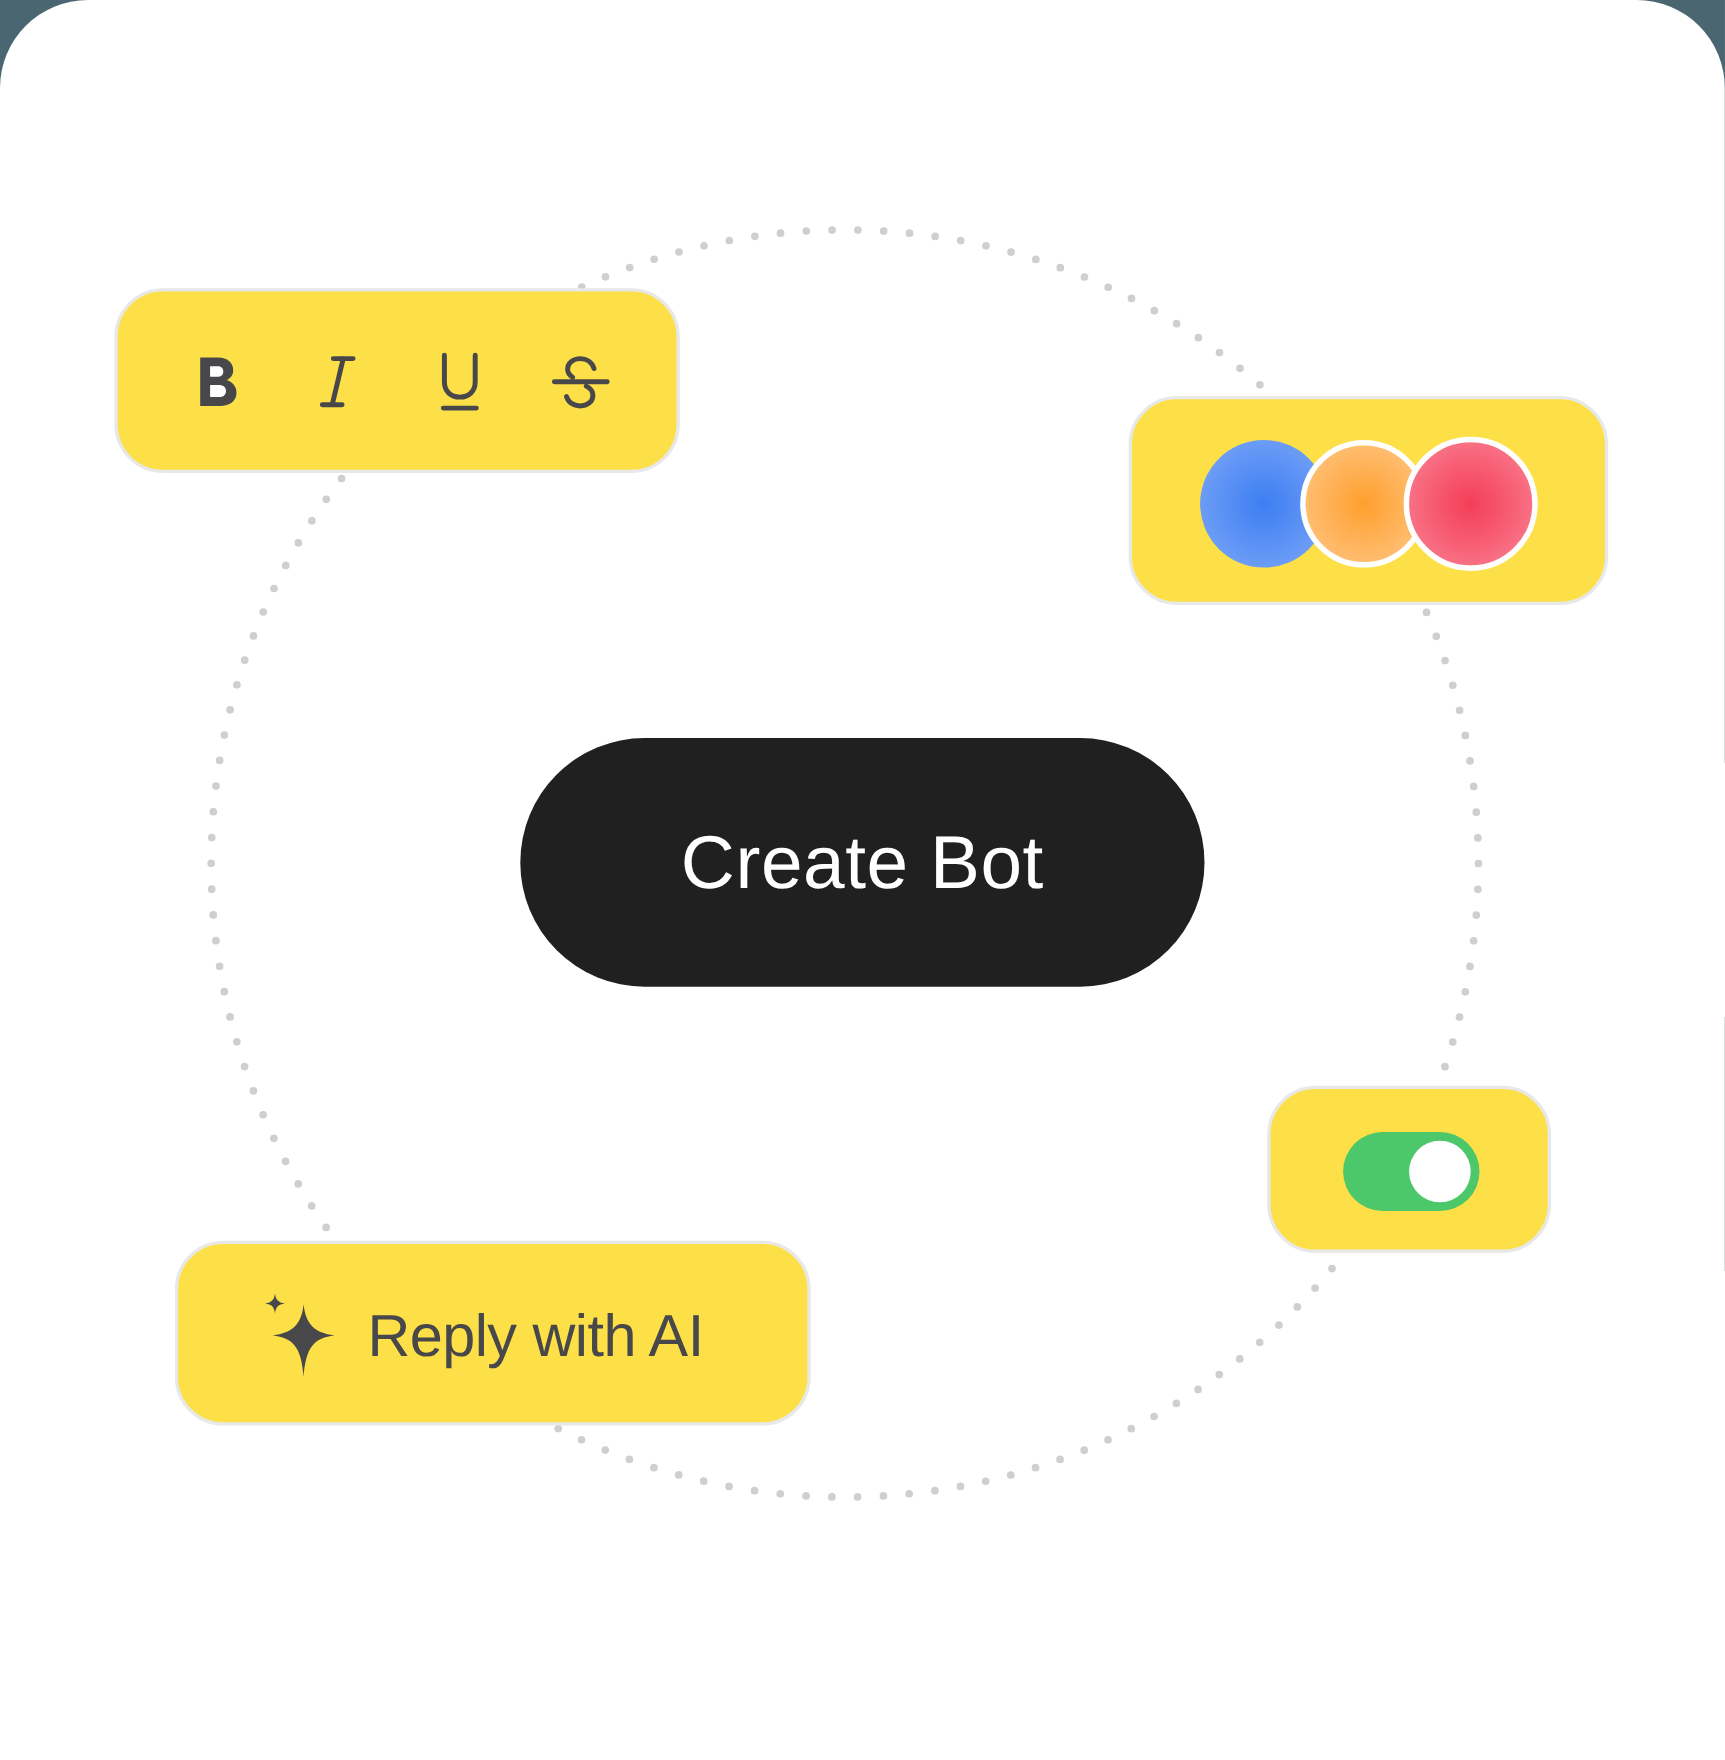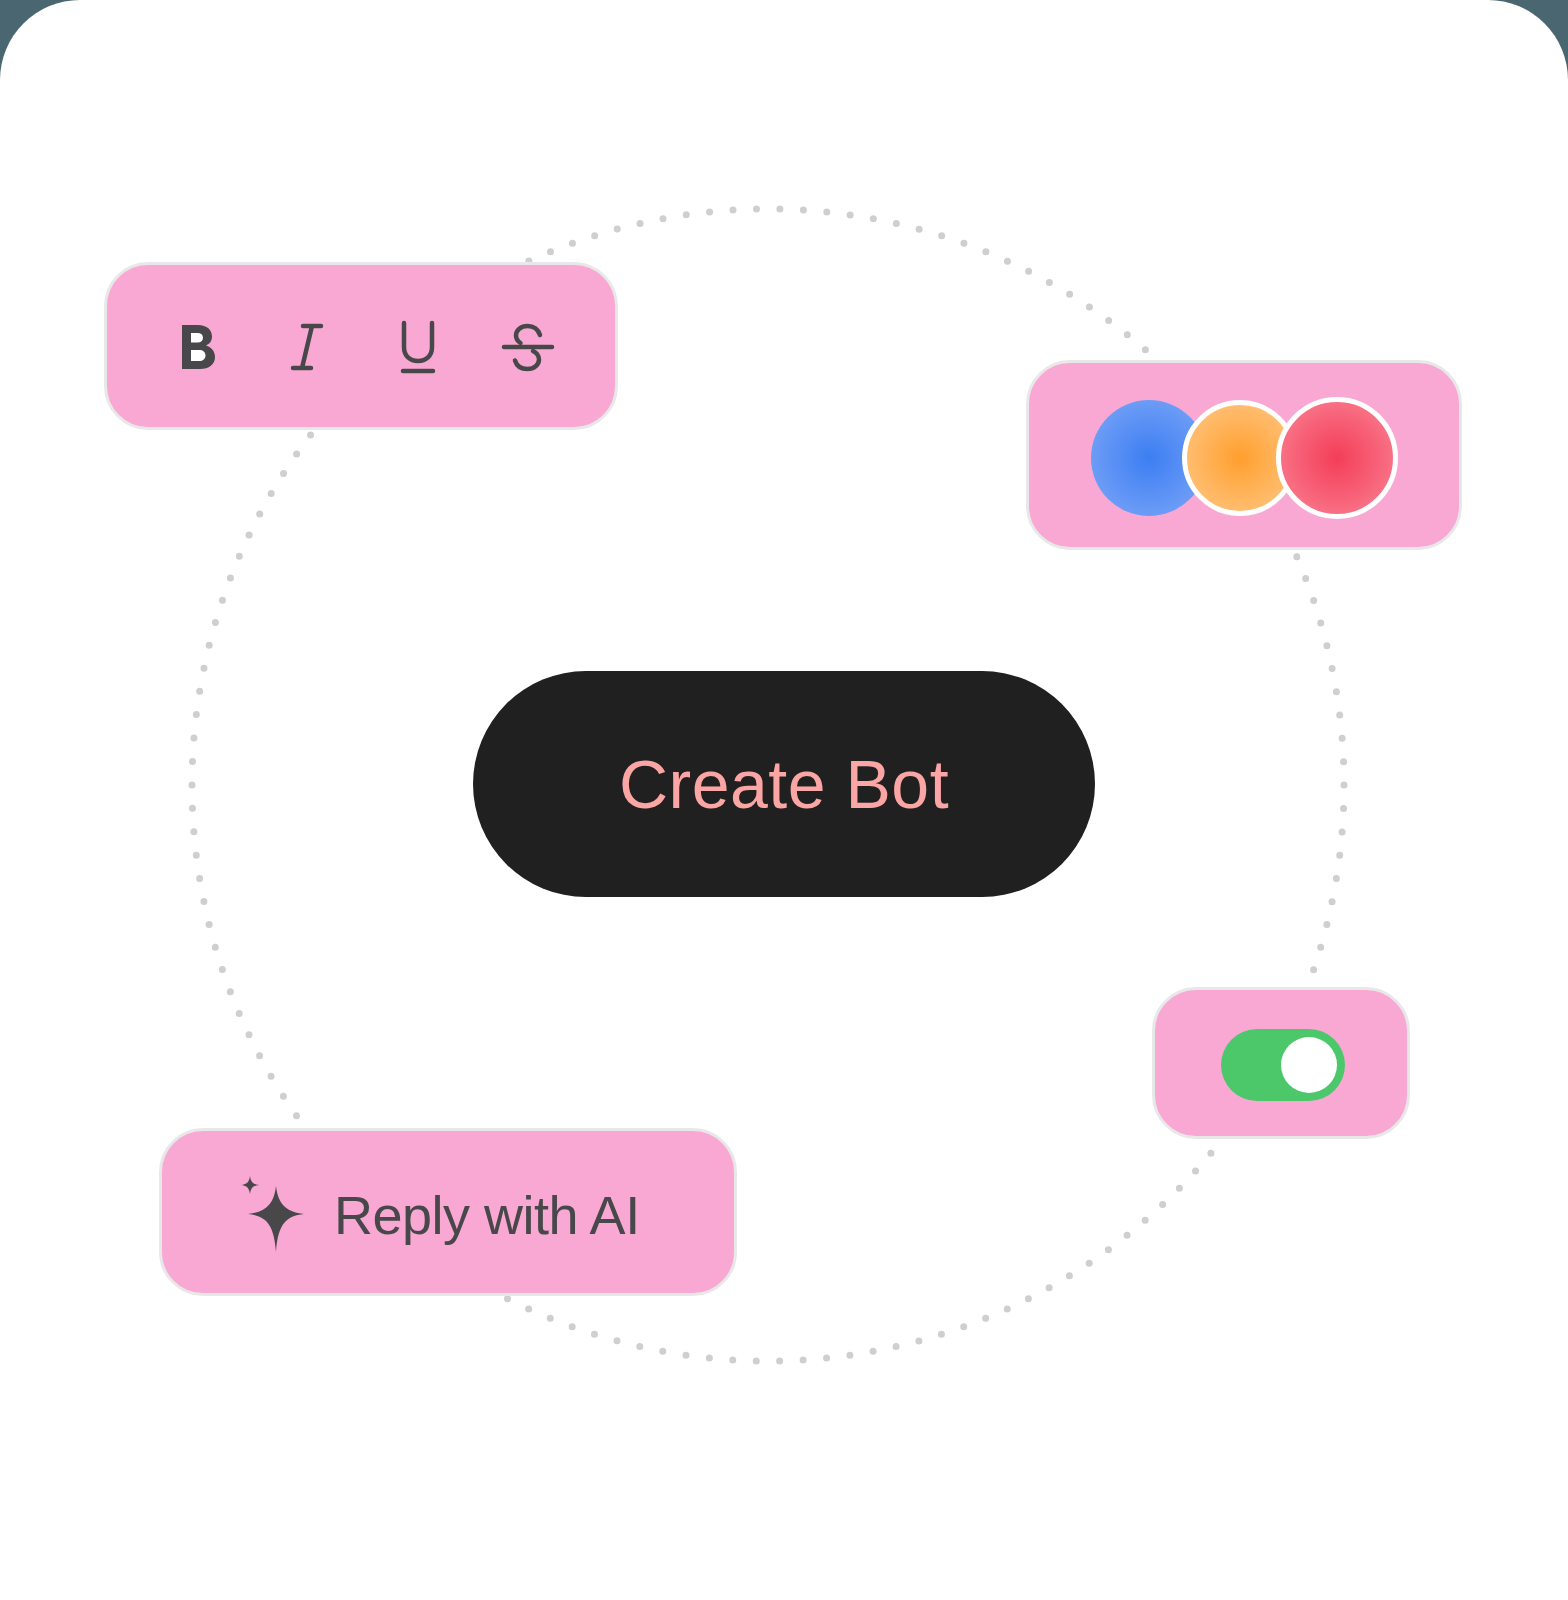--- a/index.html
+++ b/index.html
@@ -24,21 +24,21 @@
     .orbit {
       position: absolute;
       left: 0;
       top: 0;
       width: 1568px;
       height: 1600px;
       pointer-events: none;
     }
     .card {
       position: absolute;
-      background: #f9a8d4;
+      background: #fde047;
       border: 3px solid #e8e8e8;
       border-radius: 44px;
       box-sizing: border-box;
     }
     
     .fmt-card {
       left: 104px;
       top: 262px;
       width: 514px;
       height: 168px;
@@ -127,21 +127,21 @@
     }
     
     .create-bot {
       position: absolute;
       left: 473px;
       top: 671px;
       width: 622px;
       height: 226px;
       border-radius: 113px;
       background: #202020;
-      color: #fca5a5;
+      color: #ffffff;
       font-size: 68px;
       display: flex;
       align-items: center;
       justify-content: center;
       letter-spacing: 0.5px;
       cursor: pointer;
       border: none;
       padding: 0;
       font-family: "Liberation Sans", "DejaVu Sans", sans-serif;
     }

